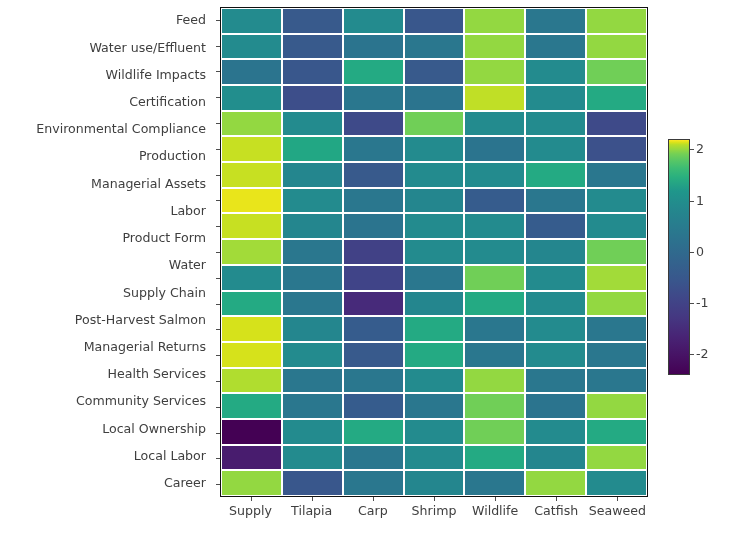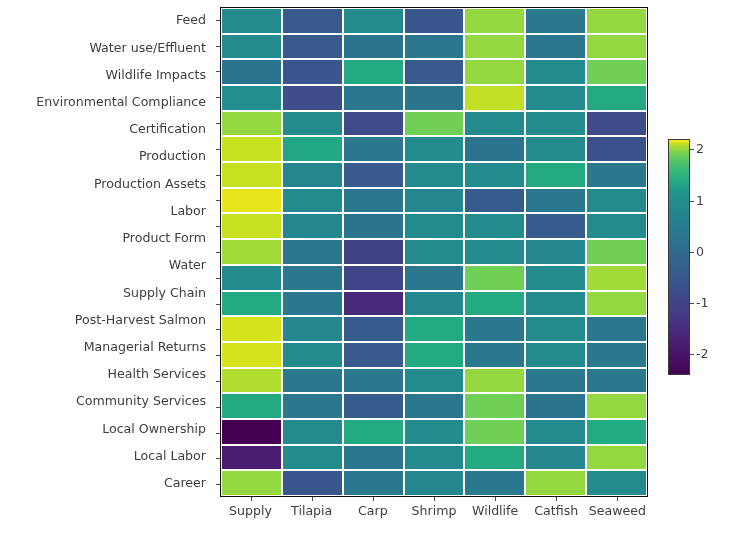--- a/index.html
+++ b/index.html
@@ -178,24 +178,24 @@
 </style>
 </head>
 <body>
 
 <div id="figure">
 
   <div id="ylabels" style="height: 490px;">
       <div class="ylabel">Feed</div>
       <div class="ylabel">Water use/Effluent</div>
       <div class="ylabel">Wildlife Impacts</div>
+      <div class="ylabel">Certification</div>
       <div class="ylabel">Environmental Compliance</div>
-      <div class="ylabel">Certification</div>
       <div class="ylabel">Production</div>
-      <div class="ylabel">Production Assets</div>
+      <div class="ylabel">Managerial Assets</div>
       <div class="ylabel">Labor</div>
       <div class="ylabel">Product Form</div>
       <div class="ylabel">Water</div>
       <div class="ylabel">Supply Chain</div>
       <div class="ylabel">Post-Harvest Salmon</div>
       <div class="ylabel">Managerial Returns</div>
       <div class="ylabel">Health Services</div>
       <div class="ylabel">Community Services</div>
       <div class="ylabel">Local Ownership</div>
       <div class="ylabel">Local Labor</div>

